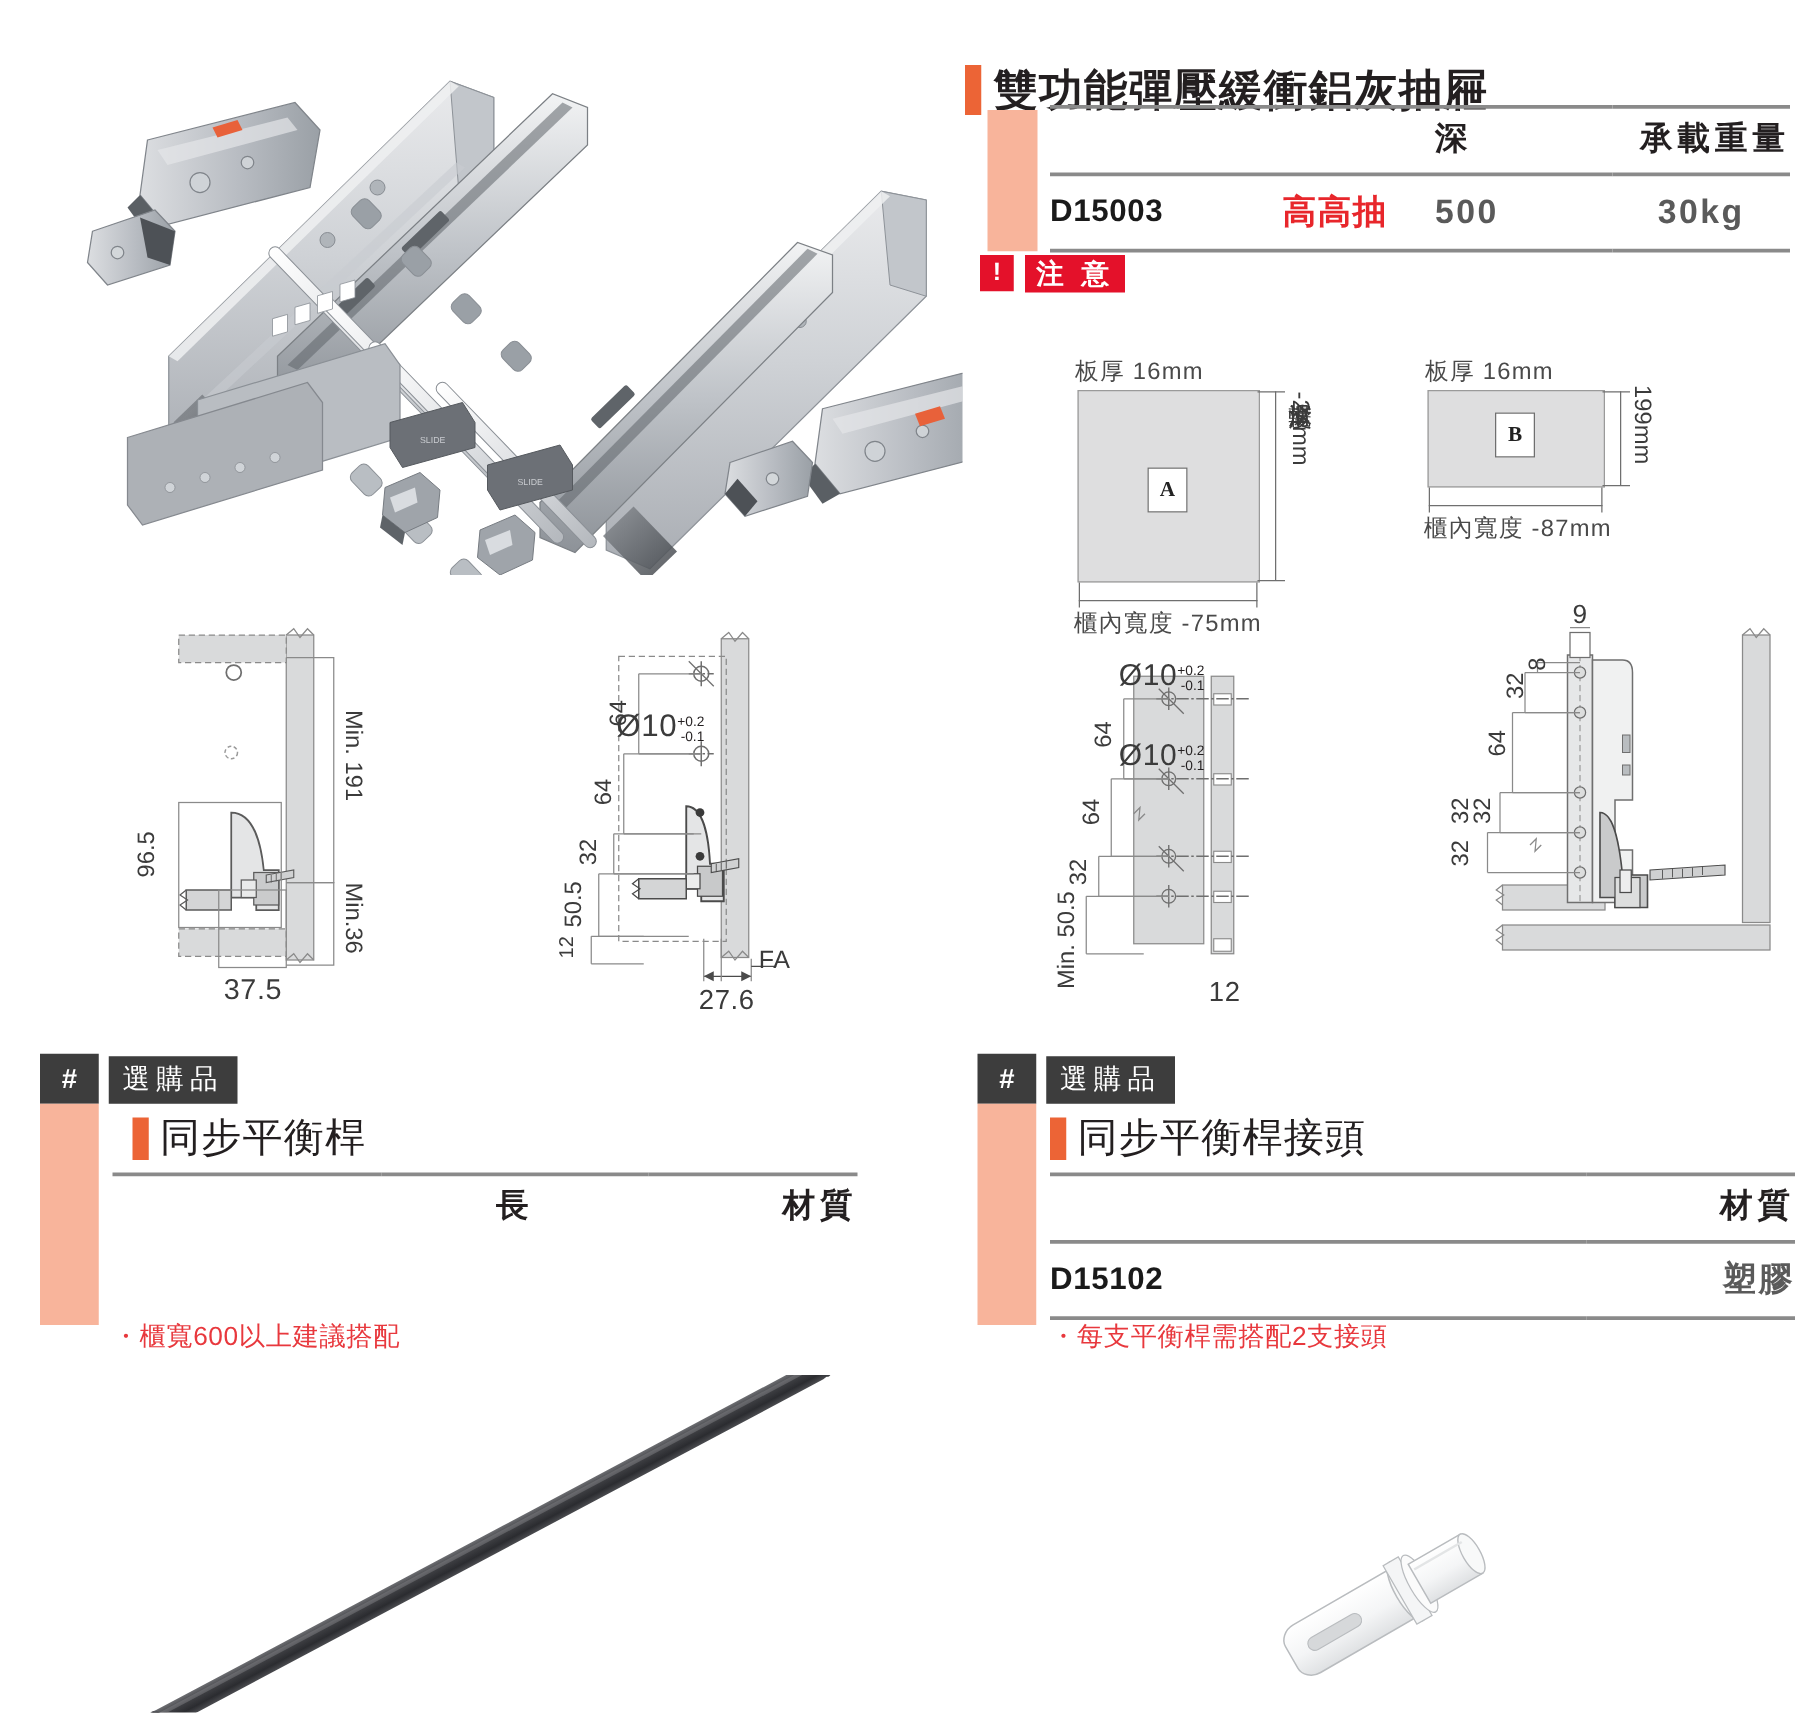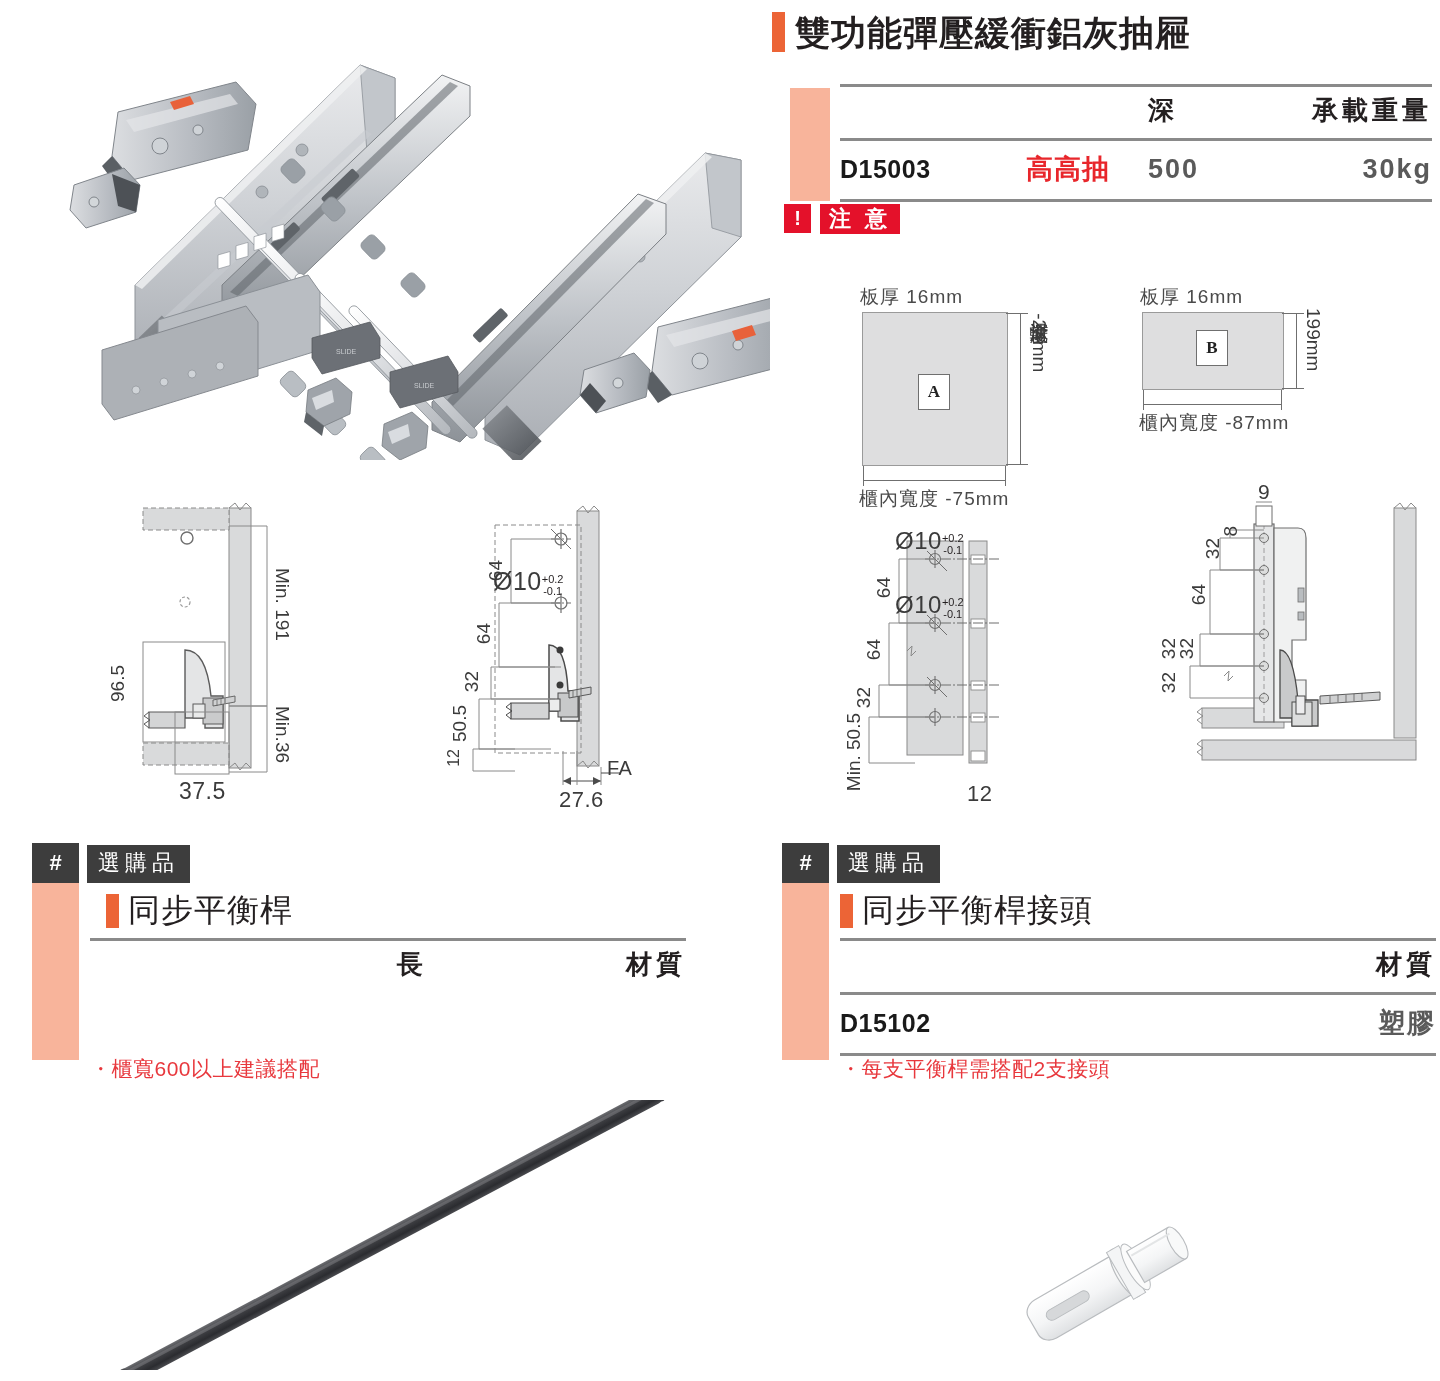--- a/index.html
+++ b/index.html
@@ -13,21 +13,21 @@
   }
   .abs{position:absolute;}
 
   
   .accent-bar{background:#ec6436;}
   .salmon{background:#f8b49b;}
   .darktag{background:#3d3d3d;color:#fff;}
 
   
   #title-block{left:772px;top:12px;width:660px;}
-  .title-row{display:flex;align-items:center;gap:10px;}
+  .title-row{display:flex;align-items:center;gap:10px;margin-top:40px;}
   .title-row .accent-bar{width:13px;height:40px;flex:0 0 13px;}
   .title-text{font-size:35px;font-weight:700;letter-spacing:1px;line-height:1;}
 
   #main-table{left:840px;top:84px;width:592px;}
   .tbl{width:100%;border-collapse:collapse;}
   .tbl .rule-top  td{border-top:3px solid #8a8a8a;}
   .tbl .rule-mid  td{border-top:3px solid #8a8a8a;}
   .tbl .rule-bot  td{border-bottom:3px solid #8a8a8a;}
   .th-cell{font-size:26px;font-weight:700;padding:6px 0 10px;letter-spacing:4px;}
   .td-cell{font-size:27px;padding:10px 0 12px;color:#5a5a5a;letter-spacing:2px;font-weight:bold;}
@@ -58,21 +58,21 @@
   .opt-salmon{width:47px;}
   .opt-title{display:flex;align-items:center;gap:9px;}
   .opt-title .accent-bar{width:13px;height:34px;flex:0 0 13px;}
   .opt-title-text{font-size:32px;letter-spacing:1px;}
   .opt-note{color:#e8383d;font-size:21px;letter-spacing:0.5px;}
 
   
   .dtxt{font-size:19px;color:#3b3b3b;letter-spacing:0.5px;}
   .dtxt-v{writing-mode:vertical-rl;font-size:19px;color:#3b3b3b;}
   .dtxt-v180{writing-mode:vertical-rl;transform:rotate(180deg);font-size:19px;color:#3b3b3b;}
-  .tol{display:inline-block;vertical-align:middle;font-size:11px;line-height:1.03;text-align:center;}
+  .tol{display:inline-block;vertical-align:middle;font-size:11px;line-height:1.03;text-align:right;}
 </style>
 </head>
 <body>
 
 <div class="abs" id="hero" style="left:40px;top:20px;width:730px;height:440px;">
   <svg width="730" height="440" viewBox="0 0 730 440">
     <defs>
       <linearGradient id="alu" x1="0" y1="0" x2="0" y2="1">
         <stop offset="0%" stop-color="#e9eaec"></stop>
           <stop offset="45%" stop-color="#cfd2d6"></stop>
@@ -232,21 +232,21 @@
         <tr class="rule-top">
       <td class="th-cell" style="width:27%"></td>
       <td class="th-cell" style="width:23%"></td>
       <td class="th-cell" style="width:26%;text-align:left;padding-left:12px">深</td>
       <td class="th-cell" style="width:24%;text-align:right">承載重量</td>
     </tr>
     <tr class="rule-mid rule-bot">
       <td class="td-cell code">D15003</td>
       <td class="td-cell red" style="text-align:center;letter-spacing:1px">高高抽</td>
       <td class="td-cell" style="text-align:left;padding-left:12px">500</td>
-      <td class="td-cell" style="text-align:right">30kg</td>
+      <td class="td-cell" style="text-align:center">30kg</td>
     </tr>
   </tbody>
     </table>
 </div>
 
 <div class="abs" id="notice">
   <div class="notice-flex">
     <div class="excl">!</div>
     <div class="zhuyi">注 意</div>
   </div>

